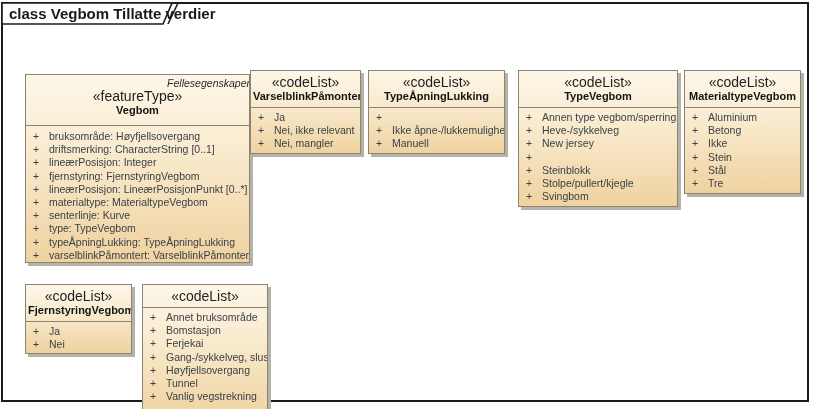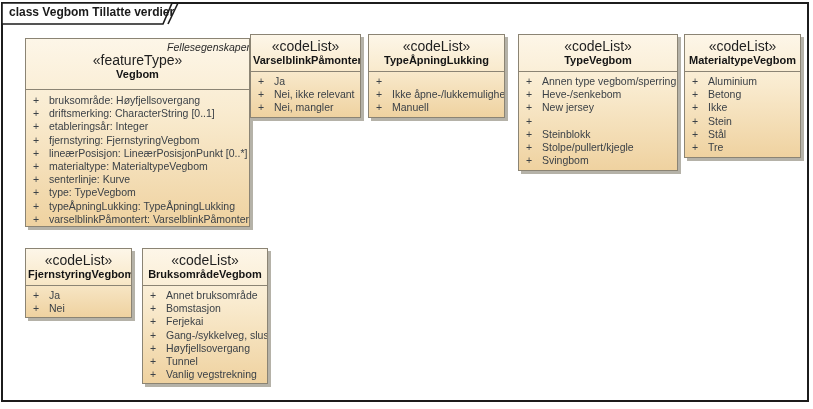--- a/index.html
+++ b/index.html
@@ -9,30 +9,30 @@
     background:#ffffff; overflow:hidden;
   }
   
   .frame {
     position:absolute; left:1px; top:2px; width:808px; height:400px;
     border:2px solid #1c1c1c; background:#ffffff; box-sizing:border-box;
   }
   .tab-svg { position:absolute; left:1px; top:2px; }
   .tab-label {
     position:absolute; left:9px; top:5px; width:160px;
-    font-size:12px; font-weight:bold; color:#1a1a1a; white-space:nowrap;
+    font-size:15px; font-weight:bold; color:#1a1a1a; white-space:nowrap;
   }
   
   .umlbox {
     position:absolute; box-sizing:border-box;
     border:1px solid #8b8474;
     background:linear-gradient(180deg, #fdf6e8 0%, #f9ebcf 40%, #efd2a0 100%);
     box-shadow:3px 3px 0 #b5b2a8;
     overflow:hidden;
-    font-size:10.5px; color:#3b4147;
+    font-size:10.5px; color:#3b4147;margin-top:36px;
   }
   .box-header {
     border-bottom:1px solid #8b8474;
     text-align:center; padding:5px 2px 4px 2px; box-sizing:border-box;
   }
   .pkg-label {
     text-align:right; font-style:italic; font-size:10.5px; color:#2a2a2a;
     white-space:nowrap; margin:-1px -3px 1px 0; line-height:12px;
   }
   .stereotype { font-size:14px; color:#1f1f1f; line-height:13px; white-space:nowrap; }
@@ -66,21 +66,21 @@
       <div class="row">
           <span class="plus">+</span>
           <span class="lbl">bruksområde: Høyfjellsovergang</span>
         </div>
       <div class="row">
           <span class="plus">+</span>
           <span class="lbl">driftsmerking: CharacterString [0..1]</span>
         </div>
       <div class="row">
           <span class="plus">+</span>
-          <span class="lbl">etableringsår: Integer</span>
+          <span class="lbl">lineærPosisjon: Integer</span>
         </div>
       <div class="row">
           <span class="plus">+</span>
           <span class="lbl">fjernstyring: FjernstyringVegbom</span>
         </div>
       <div class="row">
           <span class="plus">+</span>
           <span class="lbl">lineærPosisjon: LineærPosisjonPunkt [0..*]</span>
         </div>
       <div class="row">
@@ -152,21 +152,21 @@
       <div class="stereotype">«codeList»</div>
       <div class="cls-name">TypeVegbom</div>
     </div>
     <div class="items">
       <div class="row">
           <span class="plus">+</span>
           <span class="lbl">Annen type vegbom/sperring</span>
         </div>
       <div class="row">
           <span class="plus">+</span>
-          <span class="lbl">Heve-/senkebom</span>
+          <span class="lbl">Heve-/sykkelveg</span>
         </div>
       <div class="row">
           <span class="plus">+</span>
           <span class="lbl">New jersey</span>
         </div>
       <div class="row">
           <span class="plus">+</span>
         </div>
       <div class="row">
           <span class="plus">+</span>
@@ -229,21 +229,20 @@
       <div class="row">
           <span class="plus">+</span>
           <span class="lbl">Nei</span>
         </div>
     </div>
   </div>
 
   <div class="umlbox" style="left:142px; top:248px; width:126px; height:136px;">
     <div class="box-header">
       <div class="stereotype">«codeList»</div>
-      <div class="cls-name">BruksområdeVegbom</div>
     </div>
     <div class="items">
       <div class="row">
           <span class="plus">+</span>
           <span class="lbl">Annet bruksområde</span>
         </div>
       <div class="row">
           <span class="plus">+</span>
           <span class="lbl">Bomstasjon</span>
         </div>

